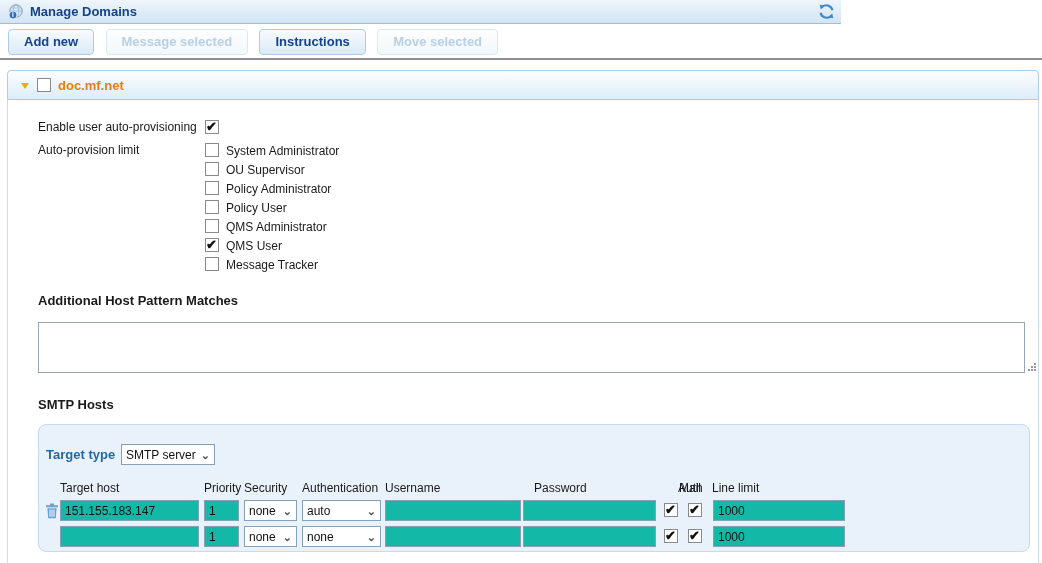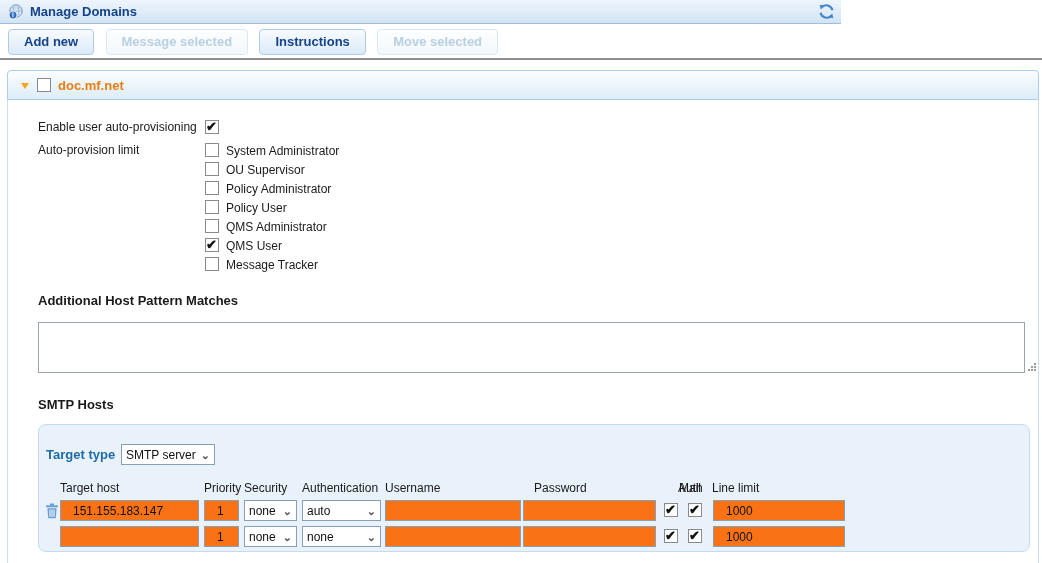--- a/index.html
+++ b/index.html
@@ -33,22 +33,22 @@
     background:#fff; border-left:1px solid #c9e0f1; border-right:1px solid #c9e0f1; }
 
   
   .cb { position:absolute; width:14px; height:14px; background:#fff; border:1px solid #8a8a8a; cursor:pointer; }
   .cb.checked::after { content:"\2714"; position:absolute; left:0px; top:-2px; font-size:13px; font-weight:bold; color:#111; }
 
   .lbl { position:absolute; font-size:12px; color:#1a1a1a; }
   .b13 { font-size:13px; font-weight:bold; }
 
   
-  .txt { position:absolute; height:21px; border:1px solid #86a0b8; background:#f97316;
-    font-family:"Liberation Sans", sans-serif; font-size:12px; padding:0 12px; color:#111; }
+  .txt { position:absolute; height:21px; border:1px solid #86a0b8; background:#14b8a6;
+    font-family:"Liberation Sans", sans-serif; font-size:12px; padding:0 4px; color:#111; }
   textarea.big { position:absolute; left:38px; top:322px; width:987px; height:51px;
     border:1px solid #9aa6ad; resize:none; font-family:"Liberation Sans", sans-serif; font-size:12px; padding:3px; }
   .grip { position:absolute; left:1028px; top:363px; width:8px; height:8px;
     background:
      radial-gradient(circle at 7px 1px,#9a9a9a 1px,transparent 1.4px),
      radial-gradient(circle at 7px 4px,#9a9a9a 1px,transparent 1.4px),
      radial-gradient(circle at 4px 4px,#9a9a9a 1px,transparent 1.4px),
      radial-gradient(circle at 7px 7px,#9a9a9a 1px,transparent 1.4px),
      radial-gradient(circle at 4px 7px,#9a9a9a 1px,transparent 1.4px),
      radial-gradient(circle at 1px 7px,#9a9a9a 1px,transparent 1.4px); }

